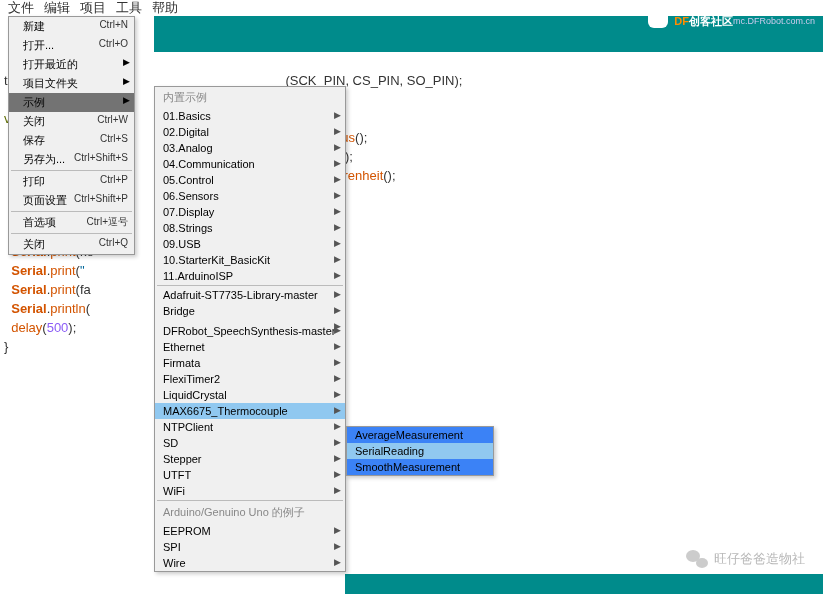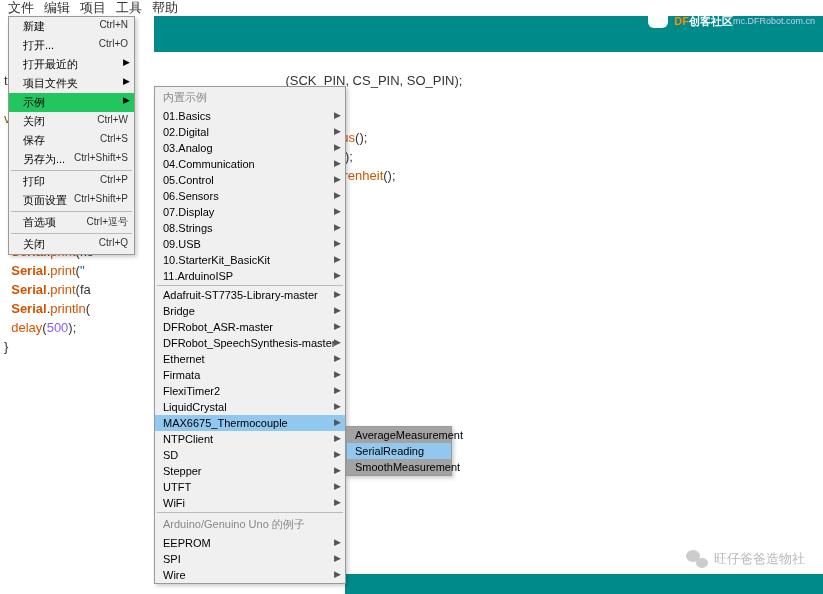--- a/index.html
+++ b/index.html
@@ -20,29 +20,29 @@
 .code .cls { color: #d35400; font-weight: bold; }
 .code .fn { color: #d35400; }
 .code .str { color: #006699; }
 .code .num { color: #8b5cf6; }
 .menu1 { position: absolute; left: 8px; top: 16px; width: 127px; background: #f0f0f0; border: 1px solid #999; font-size: 11px; box-shadow: 2px 2px 4px rgba(0,0,0,0.2); }
 .menu1 .row { display: flex; padding: 2px 6px 2px 14px; position: relative; }
 .menu1 .row .lbl { flex: 1; }
 .menu1 .row .sc { color: #333; font-size: 10px; }
 .menu1 .row .arr { position: absolute; right: 4px; font-size: 9px; }
 .menu1 .sep { height: 1px; background: #bbb; margin: 1px 2px; }
-.menu1 .hl { background: #22c55e; }
+.menu1 .hl { background: #737373; }
 .menu2 { position: absolute; left: 154px; top: 86px; width: 192px; background: #f0f0f0; border: 1px solid #999; font-size: 11px; box-shadow: 2px 2px 4px rgba(0,0,0,0.2); }
 .menu2 .hdr { padding: 3px 8px; color: #888; font-size: 11px; }
 .menu2 .row { display: flex; padding: 2px 8px; position: relative; }
 .menu2 .row .lbl { flex: 1; }
 .menu2 .row .arr { position: absolute; right: 4px; font-size: 9px; color: #555; }
 .menu2 .sep { height: 1px; background: #bbb; margin: 1px 2px; }
 .menu2 .hl { background: #90c8f0; }
-.menu3 { position: absolute; left: 346px; top: 426px; width: 106px; background: #a3a3a3; border: 1px solid #999; font-size: 11px; box-shadow: 2px 2px 4px rgba(0,0,0,0.2); }
+.menu3 { position: absolute; left: 346px; top: 426px; width: 148px; background: #3b82f6; border: 1px solid #999; font-size: 11px; box-shadow: 2px 2px 4px rgba(0,0,0,0.2); }
 .menu3 .row { padding: 2px 8px; }
 .menu3 .hl { background: #90c8f0; }
 .wechat { position: absolute; right: 18px; bottom: 26px; display: flex; align-items: center; gap: 6px; color: #b8b8b8; font-size: 13px; }
 .wechat-icon { width: 22px; height: 18px; position: relative; }
 .wechat-icon::before { content: ""; position: absolute; width: 14px; height: 12px; background: #ccc; border-radius: 50%; left: 0; top: 0; }
 .wechat-icon::after { content: ""; position: absolute; width: 12px; height: 10px; background: #ccc; border-radius: 50%; right: 0; bottom: 0; }
 </style>
 </head>
 <body>
 
@@ -185,21 +185,20 @@
     <div class="sep"></div>
     <div class="row">
       <span class="lbl">Adafruit-ST7735-Library-master</span>
       <span class="arr">▶</span>
     </div>
     <div class="row">
       <span class="lbl">Bridge</span>
       <span class="arr">▶</span>
     </div>
     <div class="row">
-      <span class="lbl">DFRobot_ASR-master</span>
       <span class="arr">▶</span>
     </div>
     <div class="row">
       <span class="lbl">DFRobot_SpeechSynthesis-master</span>
       <span class="arr">▶</span>
     </div>
     <div class="row">
       <span class="lbl">Ethernet</span>
       <span class="arr">▶</span>
     </div>

